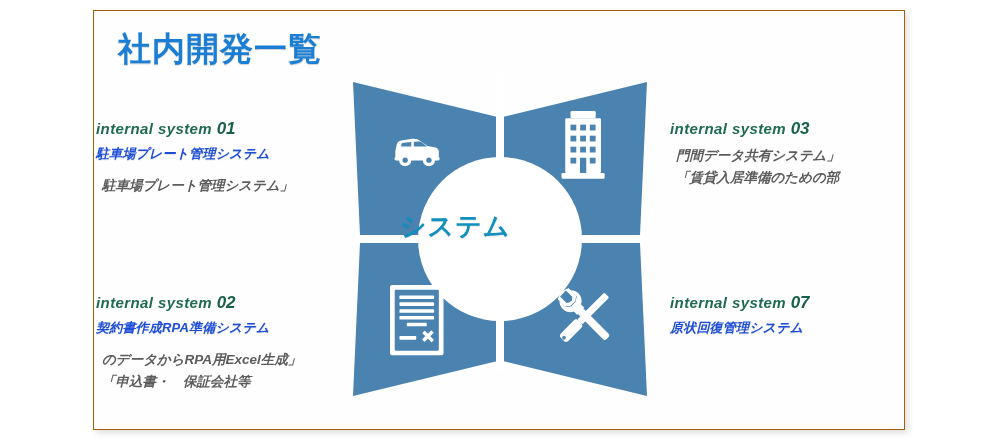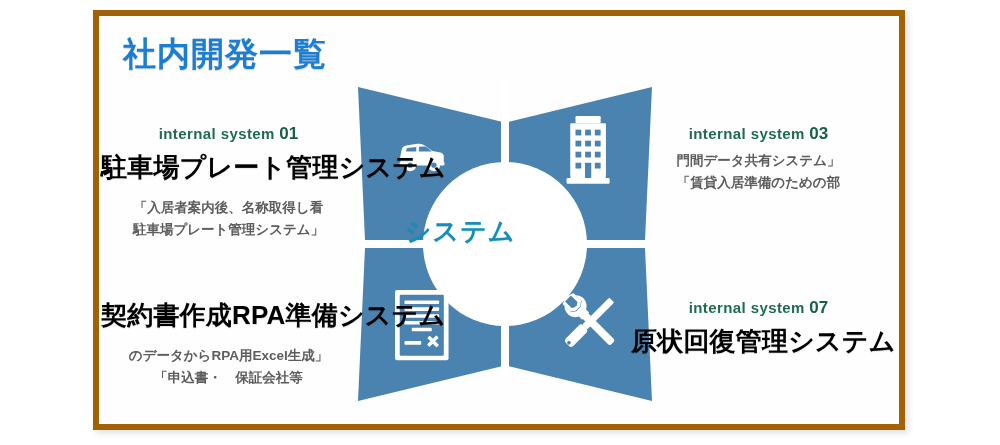--- a/index.html
+++ b/index.html
@@ -14,21 +14,21 @@
     overflow: hidden;
   }
 
   #slide-card {
     position: absolute;
     left: 93px;
     top: 10px;
     width: 812px;
     height: 420px;
     background: #fefefe;
-    border: 6px solid #a16207;
+    border: 1px solid #a16207;
     box-shadow: 3px 3px 6px rgba(0,0,0,0.13);
     box-sizing: border-box;
   }
 
   #page-title {
     position: absolute;
     left: 24px;
     top: 16px;
     font-size: 33px;
     font-weight: 700;
@@ -43,47 +43,47 @@
     left: 0;
     top: 0;
     width: 812px;
     height: 420px;
     pointer-events: none;
   }
 
   .quadrant-text {
     position: absolute;
     width: 255px;
-    text-align: center;
+    font-style: italic;
   }
   .quadrant-text.left  { left: 2px; }
-  .quadrant-text.right { left: 532px; }
+  .quadrant-text.right { left: 576px; }
   #quadrant-text-01 { top: 108px; }
   #quadrant-text-03 { top: 108px; }
   #quadrant-text-02 { top: 282px; }
   #quadrant-text-04 { top: 282px; }
 
   .sys-eyebrow {
     font-size: 15px;
     font-weight: 700;
     color: #1f6b52;
     letter-spacing: 0.4px;
     margin-bottom: 6px;
     white-space: nowrap;
   }
   .sys-eyebrow .sys-num {
     color: #17604a;
     font-size: 17px;
     letter-spacing: 0;
   }
 
   .sys-title {
-    font-size: 26px;
-    font-weight: 700;
-    color: #000000;
+    font-size: 13px;
+    font-weight: 700;
+    color: #1d4ed8;
     letter-spacing: 0.2px;
     margin-bottom: 12px;
     text-shadow: 0 1px 1px rgba(0,0,0,0.10);
     white-space: nowrap;
   }
 
   .sys-desc {
     font-size: 13.5px;
     line-height: 1.65;
     color: #5c5c5c;
@@ -199,26 +199,29 @@
 
   <div id="center-label">システム</div>
 
   <div class="quadrant-text left" id="quadrant-text-01">
     <div class="sys-eyebrow">
       <span>internal system</span>
       <span class="sys-num">01</span>
     </div>
     <div class="sys-title">駐車場プレート管理システム</div>
     <div class="sys-desc">
-      <span>「入居者案内後、名称取得し看</span>
       <span>駐車場プレート管理システム」</span>
     </div>
   </div>
 
   <div class="quadrant-text left" id="quadrant-text-02">
+    <div class="sys-eyebrow">
+      <span>internal system</span>
+      <span class="sys-num">02</span>
+    </div>
     <div class="sys-title">契約書作成RPA準備システム</div>
     <div class="sys-desc">
       <span>のデータからRPA用Excel生成」</span>
       <span>「申込書・　保証会社等</span>
     </div>
   </div>
 
   <div class="quadrant-text right" id="quadrant-text-03">
     <div class="sys-eyebrow">
       <span>internal system</span>

